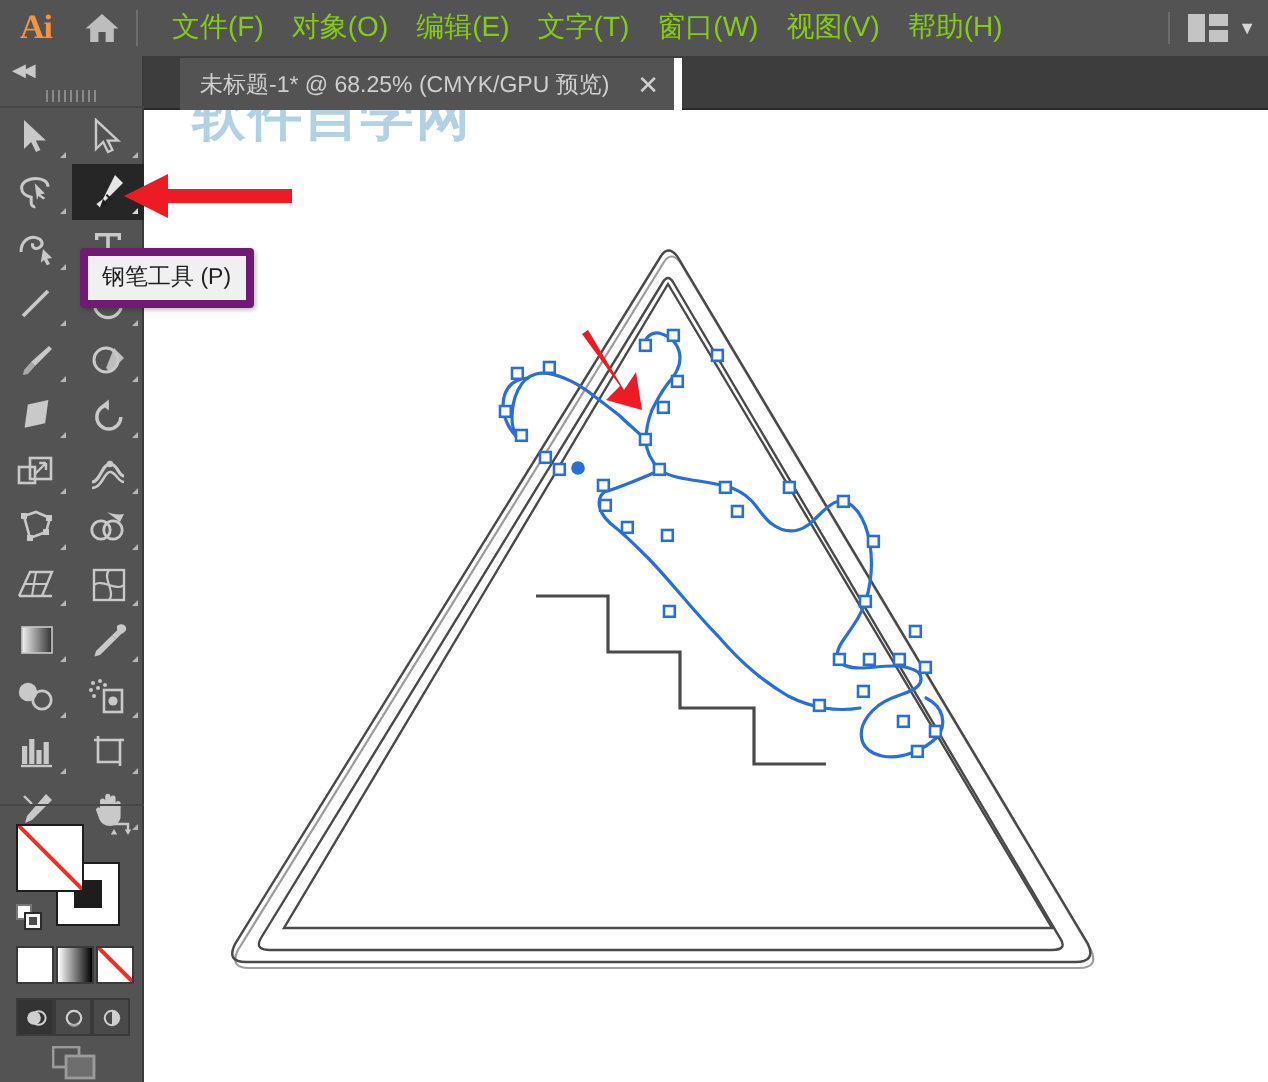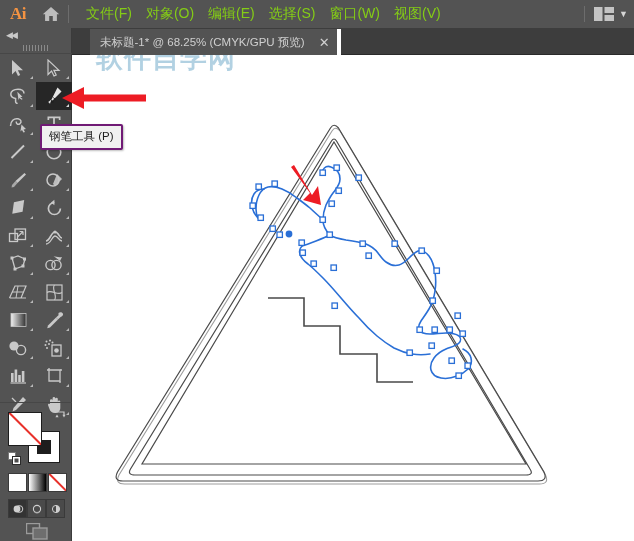--- a/index.html
+++ b/index.html
@@ -170,21 +170,21 @@
     border-left: 3px solid transparent;
     border-bottom: 3px solid #b8b8b8;
   }
   .tool-cell.active .corner { border-bottom-color: #d8d8d8; }
 
   
   .tooltip {
     position: absolute;
     left: 40px; top: 124px;
     background: #f0f0f0;
-    border: 2px solid #701a75;
+    border: 4px solid #701a75;
     border-radius: 2px;
     padding: 3px 7px 4px 7px;
     font-size: 11.5px;
     color: #1f1f1f;
     white-space: nowrap;
     box-shadow: 1px 1px 2px rgba(0,0,0,0.25);
     z-index: 60;
   }
 
   
@@ -330,23 +330,24 @@
     <div class="home-btn">
       <svg width="20" height="18" viewBox="0 0 20 18" aria-hidden="true">
         <path d="M10 2 L18.2 9.2 L15.9 9.2 L15.9 16 L11.8 16 L11.8 11 L8.2 11 L8.2 16 L4.1 16 L4.1 9.2 L1.8 9.2 Z" fill="#bdbdbd"></path>
       </svg>
     </div>
     <div class="vdiv"></div>
     <div class="menu-items">
       <div class="menu-item">文件(F)</div>
       <div class="menu-item">对象(O)</div>
       <div class="menu-item">编辑(E)</div>
-      <div class="menu-item">选择(S)</div>
+      <div class="menu-item">文字(T)</div>
       <div class="menu-item">窗口(W)</div>
       <div class="menu-item">视图(V)</div>
+      <div class="menu-item">帮助(H)</div>
     </div>
 
     <div class="ws-area">
       <div class="ws-divider"></div>
       <div class="ws-icon">
         <svg width="20" height="14" viewBox="0 0 20 14" aria-hidden="true">
           <rect x="0" y="0" width="8.5" height="14" fill="#c4c4c4"></rect>
           <rect x="10.5" y="0" width="9.5" height="6" fill="#c4c4c4"></rect>
           <rect x="10.5" y="8" width="9.5" height="6" fill="#c4c4c4"></rect>
         </svg>

